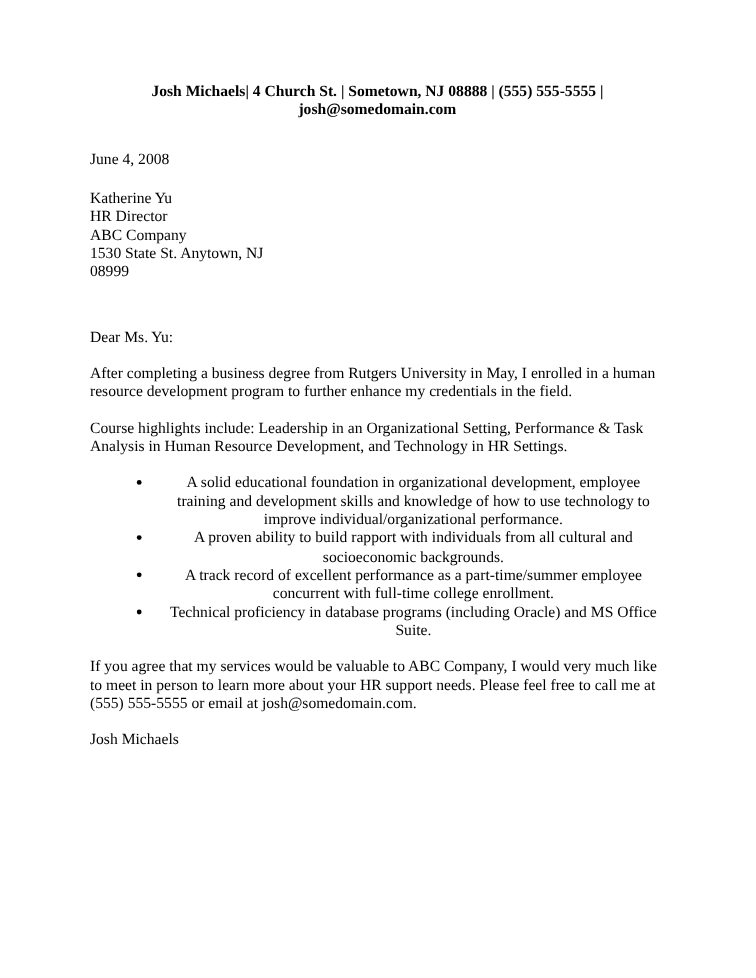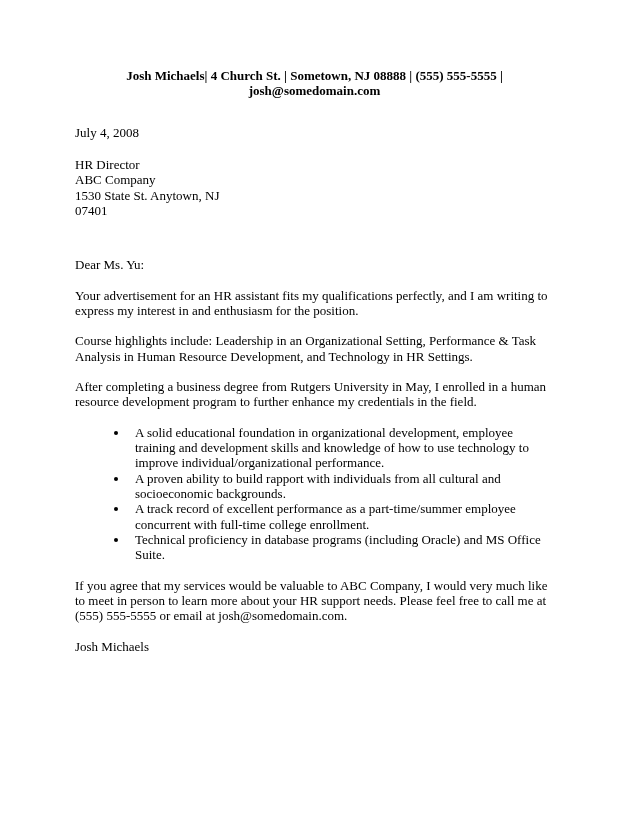--- a/index.html
+++ b/index.html
@@ -45,54 +45,55 @@
     margin: 0 0 15px 0;
   }
   ul.bullet-list {
     margin: 0 0 15px 0;
     padding: 0 0 0 54px;
     list-style-type: disc;
   }
   ul.bullet-list li {
     padding-left: 6px;
     margin: 0;
+    text-align: center;
   }
   .sign-off {
     margin-bottom: 26px;
   }
   .signature {
     margin: 0;
   }
 </style>
 </head>
 <body>
 
 <div class="page">
 
   <div class="letter-header">
     <div>Josh Michaels| 4 Church St. | Sometown, NJ 08888 | (555) 555-5555 |</div>
     <div>josh@somedomain.com</div>
   </div>
 
-  <div class="date-line">July 4, 2008</div>
+  <div class="date-line">June 4, 2008</div>
 
   <div class="recipient-block">
+    <div>Katherine Yu</div>
     <div>HR Director</div>
     <div>ABC Company</div>
     <div>1530 State St. Anytown, NJ</div>
-    <div>07401</div>
+    <div>08999</div>
   </div>
 
   <div class="salutation">Dear Ms. Yu:</div>
 
-  <p class="para">Your advertisement for an HR assistant fits my qualifications perfectly, and I am writing to express my interest in and enthusiasm for the position.</p>
+
+  <p class="para">After completing a business degree from Rutgers University in May, I enrolled in a human resource development program to further enhance my credentials in the field.</p>
 
   <p class="para">Course highlights include: Leadership in an Organizational Setting, Performance &amp; Task Analysis in Human Resource Development, and Technology in HR Settings.</p>
-
-  <p class="para">After completing a business degree from Rutgers University in May, I enrolled in a human resource development program to further enhance my credentials in the field.</p>
 
 
   <ul class="bullet-list">
     <li>A solid educational foundation in organizational development, employee training and development skills and knowledge of how to use technology to improve individual/organizational performance.</li>
     <li>A proven ability to build rapport with individuals from all cultural and socioeconomic backgrounds.</li>
     <li>A track record of excellent performance as a part-time/summer employee concurrent with full-time college enrollment.</li>
     <li>Technical proficiency in database programs (including Oracle) and MS Office Suite.</li>
   </ul>
 
   <p class="para">If you agree that my services would be valuable to ABC Company, I would very much like to meet in person to learn more about your HR support needs. Please feel free to call me at (555) 555-5555 or email at josh@somedomain.com.</p>

